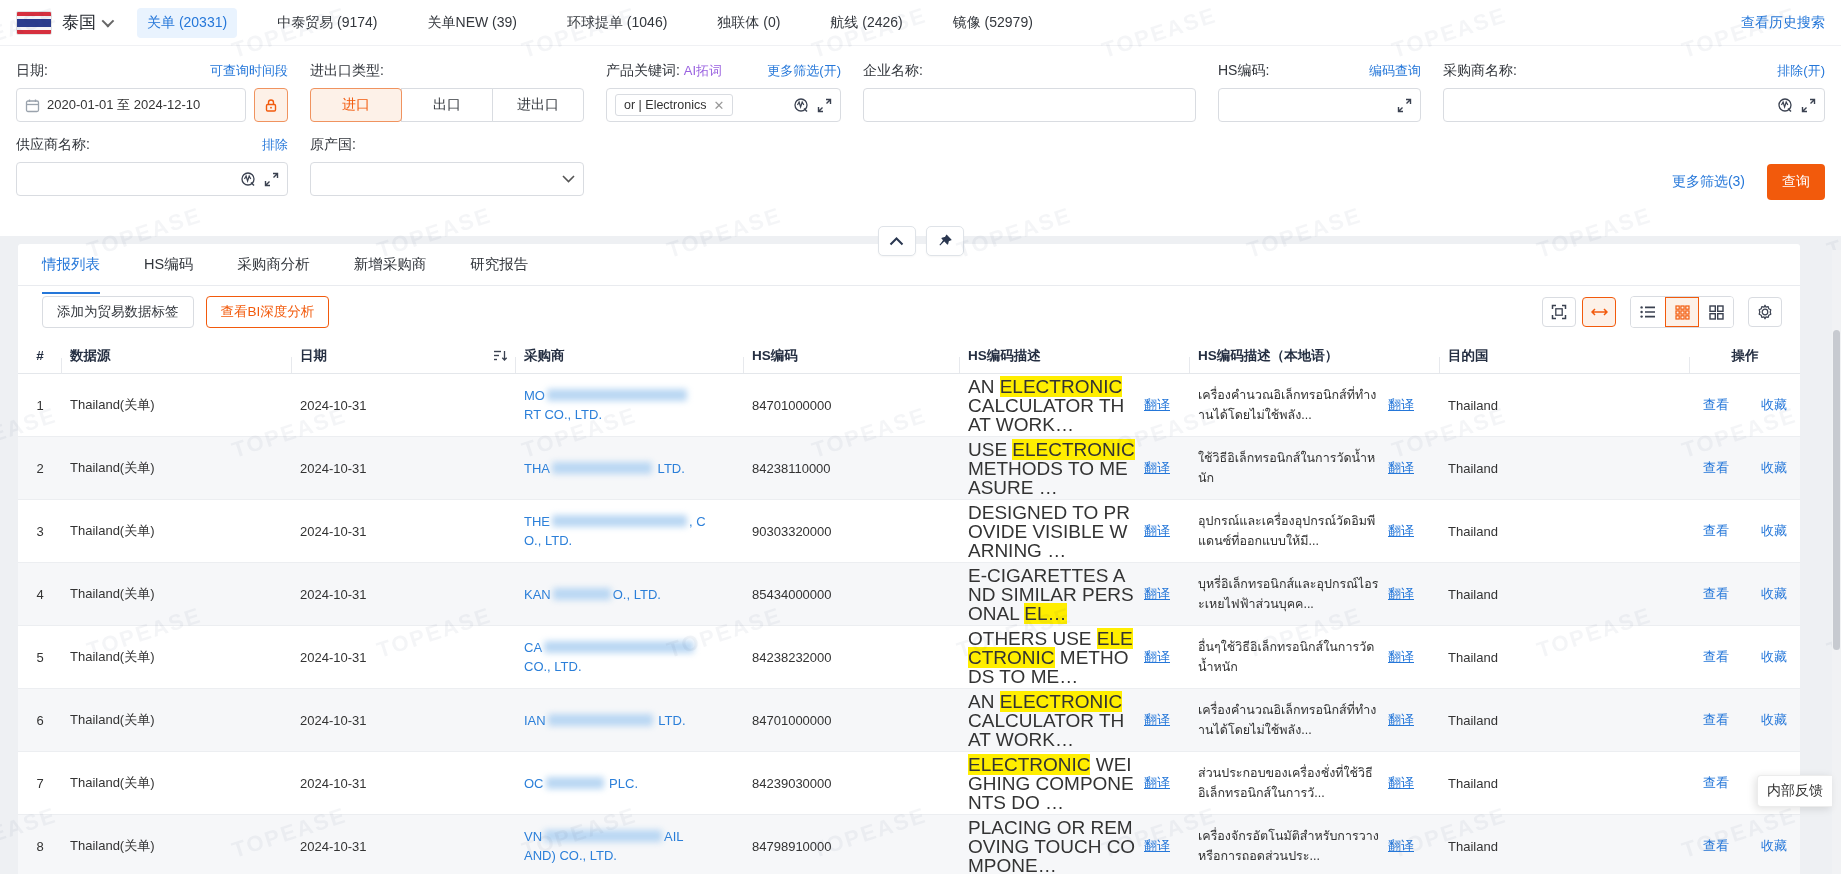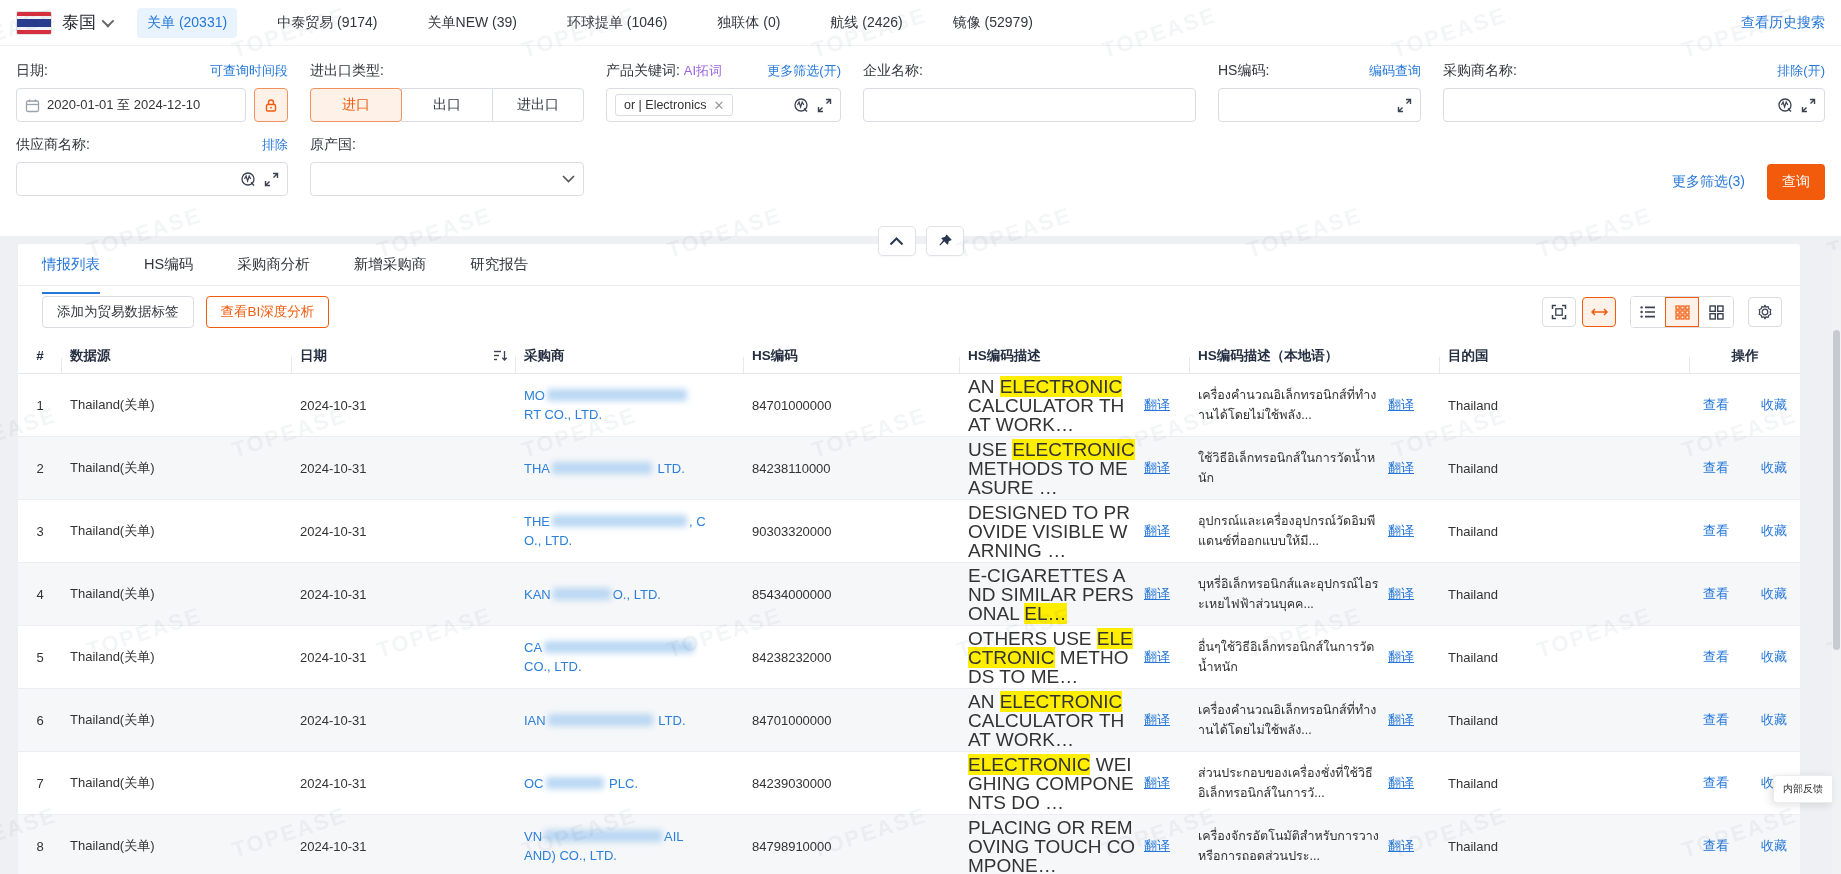--- a/index.html
+++ b/index.html
@@ -103,21 +103,21 @@
   mark { background:#ffee00; color:inherit; padding:0; }
   .trans-link { font-size:13px; color:#2577d9; text-decoration:underline; cursor:pointer; white-space:nowrap; }
   .ops-cell { display:flex; justify-content:center; gap:32px; }
   .op-link { font-size:13px; color:#2577d9; cursor:pointer; white-space:nowrap; }
 
   
   .scrollbar { position:absolute; right:0; top:250px; bottom:0; width:9px; background:#f1f2f4; z-index:6; }
   .scroll-thumb { position:absolute; top:80px; height:320px; left:1px; right:1px; background:#c7cad0; border-radius:4px; }
   .feedback-tab { position:absolute; right:9px; top:775px; background:#fff; border:1px solid #ececec;
                   border-right:none; border-radius:4px 0 0 4px; box-shadow:-2px 2px 8px rgba(0,0,0,.12);
-                  padding:6px 9px; font-size:10px; color:#333; z-index:7; cursor:pointer; white-space:nowrap; }
+                  padding:6px 9px; font-size:14px; color:#333; z-index:7; cursor:pointer; white-space:nowrap; }
   svg { display:block; }
 </style>
 </head>
 <body>
 
 <div class="page">
 
   <div class="topbar">
     <div class="flag"></div>
     <div class="country">

